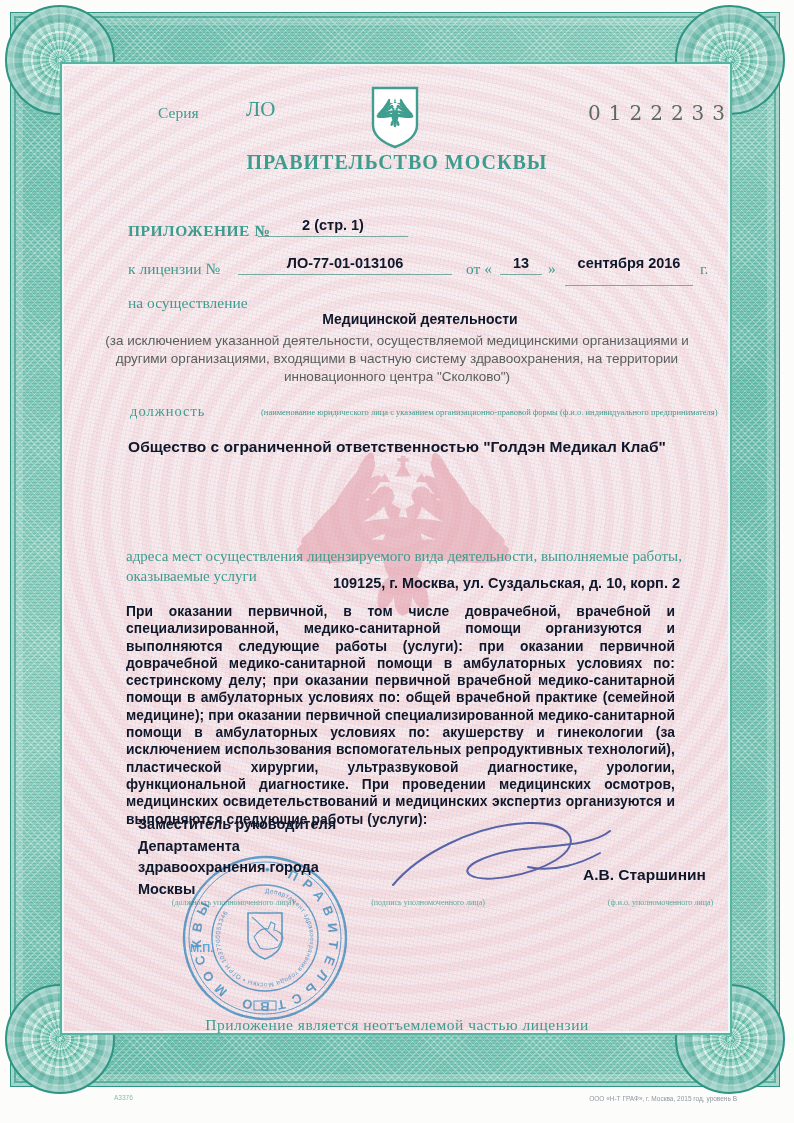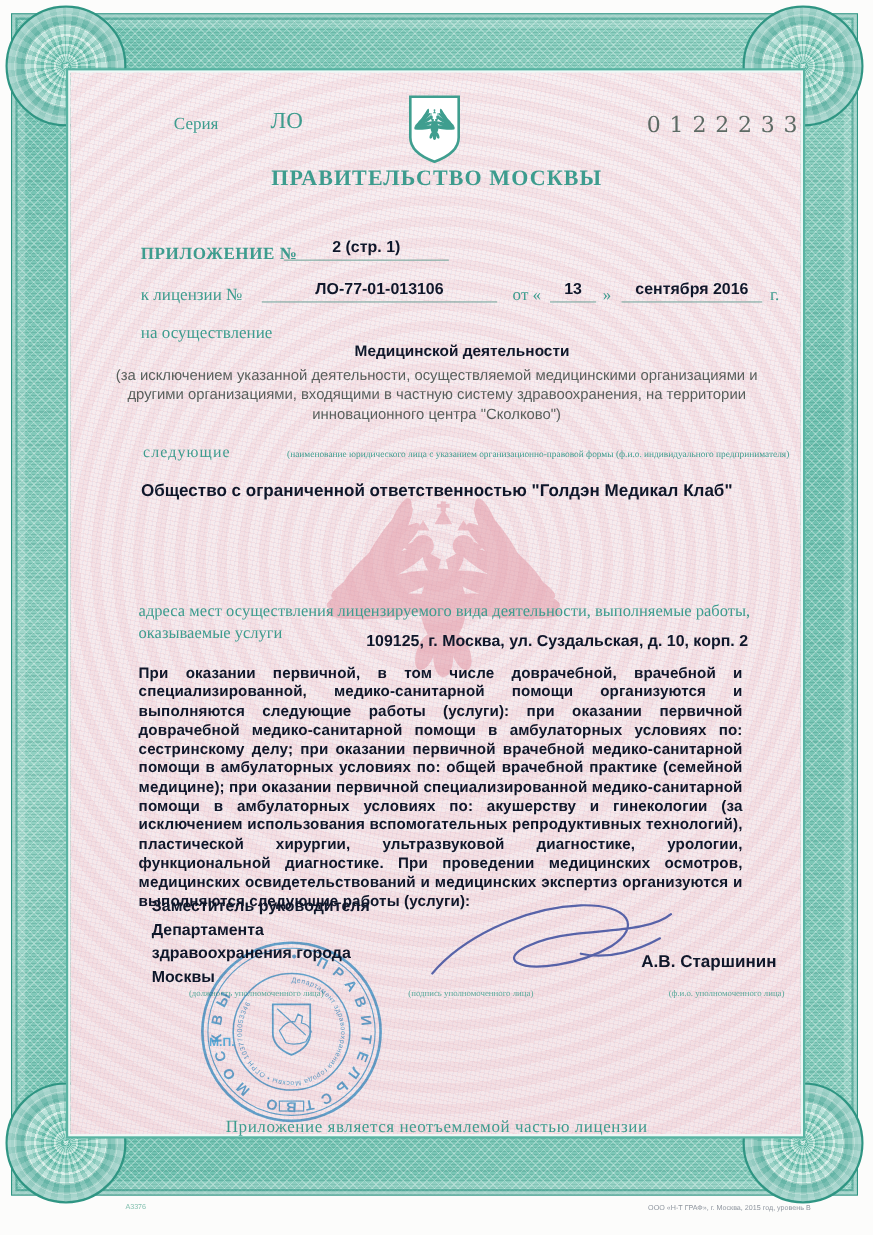--- a/index.html
+++ b/index.html
@@ -114,28 +114,28 @@
   <div class="t hdr center" style="top:151px;font-size:20px;letter-spacing:1px;">ПРАВИТЕЛЬСТВО МОСКВЫ</div>
 
   <div class="t hdr" style="left:128px;top:222px;font-size:15.5px;letter-spacing:.5px;">ПРИЛОЖЕНИЕ №</div>
   <div class="t fill ink" style="left:258px;top:217px;width:150px;font-size:14.5px;padding-bottom:3px;">2 (стр. 1)</div>
 
   <div class="t teal" style="left:128px;top:260px;font-size:15.5px;">к лицензии №</div>
   <div class="t fill ink" style="left:238px;top:255px;width:214px;font-size:14.5px;padding-bottom:3px;">ЛО-77-01-013106</div>
   <div class="t teal" style="left:466px;top:260px;font-size:15.5px;">от «</div>
   <div class="t fill ink" style="left:500px;top:255px;width:42px;font-size:14.5px;padding-bottom:3px;">13</div>
   <div class="t teal" style="left:548px;top:260px;font-size:15.5px;">»</div>
-  <div class="t fill ink" style="left:565px;top:255px;width:128px;font-size:14.5px;padding-bottom:3px;">сентября 2016</div>
+  <div class="t fill ink" style="left:565px;top:255px;width:128px;font-size:14.5px;padding-bottom:14px;">сентября 2016</div>
   <div class="t teal" style="left:700px;top:260px;font-size:15.5px;">г.</div>
 
   <div class="t teal" style="left:128px;top:294px;font-size:15.5px;">на осуществление</div>
   <div class="t ink center" style="top:311px;font-size:14px;padding-left:23px;">Медицинской деятельности</div>
   <div class="t note wrap" style="left:100px;top:332px;width:594px;text-align:center;font-weight:normal;color:#585f5c;">(за исключением указанной деятельности, осуществляемой медицинскими организациями и другими организациями, входящими в частную систему здравоохранения, на территории инновационного центра "Сколково")</div>
 
-  <div class="t teal" style="left:130px;top:403px;font-size:14.5px;letter-spacing:1px;">следующие</div>
+  <div class="t teal" style="left:130px;top:403px;font-size:14.5px;letter-spacing:1px;">должность</div>
   <div class="t teal wrap" style="left:218px;top:407px;width:478px;font-size:8.5px;padding-left:43px;">(наименование юридического лица с указанием организационно-правовой формы (ф.и.о. индивидуального предпринимателя)</div>
   <div class="t ink center" style="top:438px;font-size:15.5px;">Общество с ограниченной ответственностью "Голдэн Медикал Клаб"</div>
 
   <div class="t teal wrap" style="left:126px;top:546px;width:566px;font-size:15px;line-height:20px;">адреса мест осуществления лицензируемого вида деятельности, выполняемые работы, оказываемые услуги</div>
   <div class="t ink" style="left:120px;top:575px;width:560px;text-align:right;font-size:14.5px;">109125, г. Москва, ул. Суздальская, д. 10, корп. 2</div>
 
   <div class="t ink para wrap" style="left:126px;top:603px;width:549px;">При оказании первичной, в том числе доврачебной, врачебной и специализированной, медико-санитарной помощи организуются и выполняются следующие работы (услуги): при оказании первичной доврачебной медико-санитарной помощи в амбулаторных условиях по: сестринскому делу; при оказании первичной врачебной медико-санитарной помощи в амбулаторных условиях по: общей врачебной практике (семейной медицине); при оказании первичной специализированной медико-санитарной помощи в амбулаторных условиях по: акушерству и гинекологии (за исключением использования вспомогательных репродуктивных технологий), пластической хирургии, ультразвуковой диагностике, урологии, функциональной диагностике. При проведении медицинских осмотров, медицинских освидетельствований и медицинских экспертиз организуются и выполняются следующие работы (услуги):</div>
 
   <div class="t ink wrap" style="left:138px;top:814px;width:232px;font-size:14.5px;line-height:21.5px;">Заместитель руководителя Департамента здравоохранения города Москвы</div>
 

